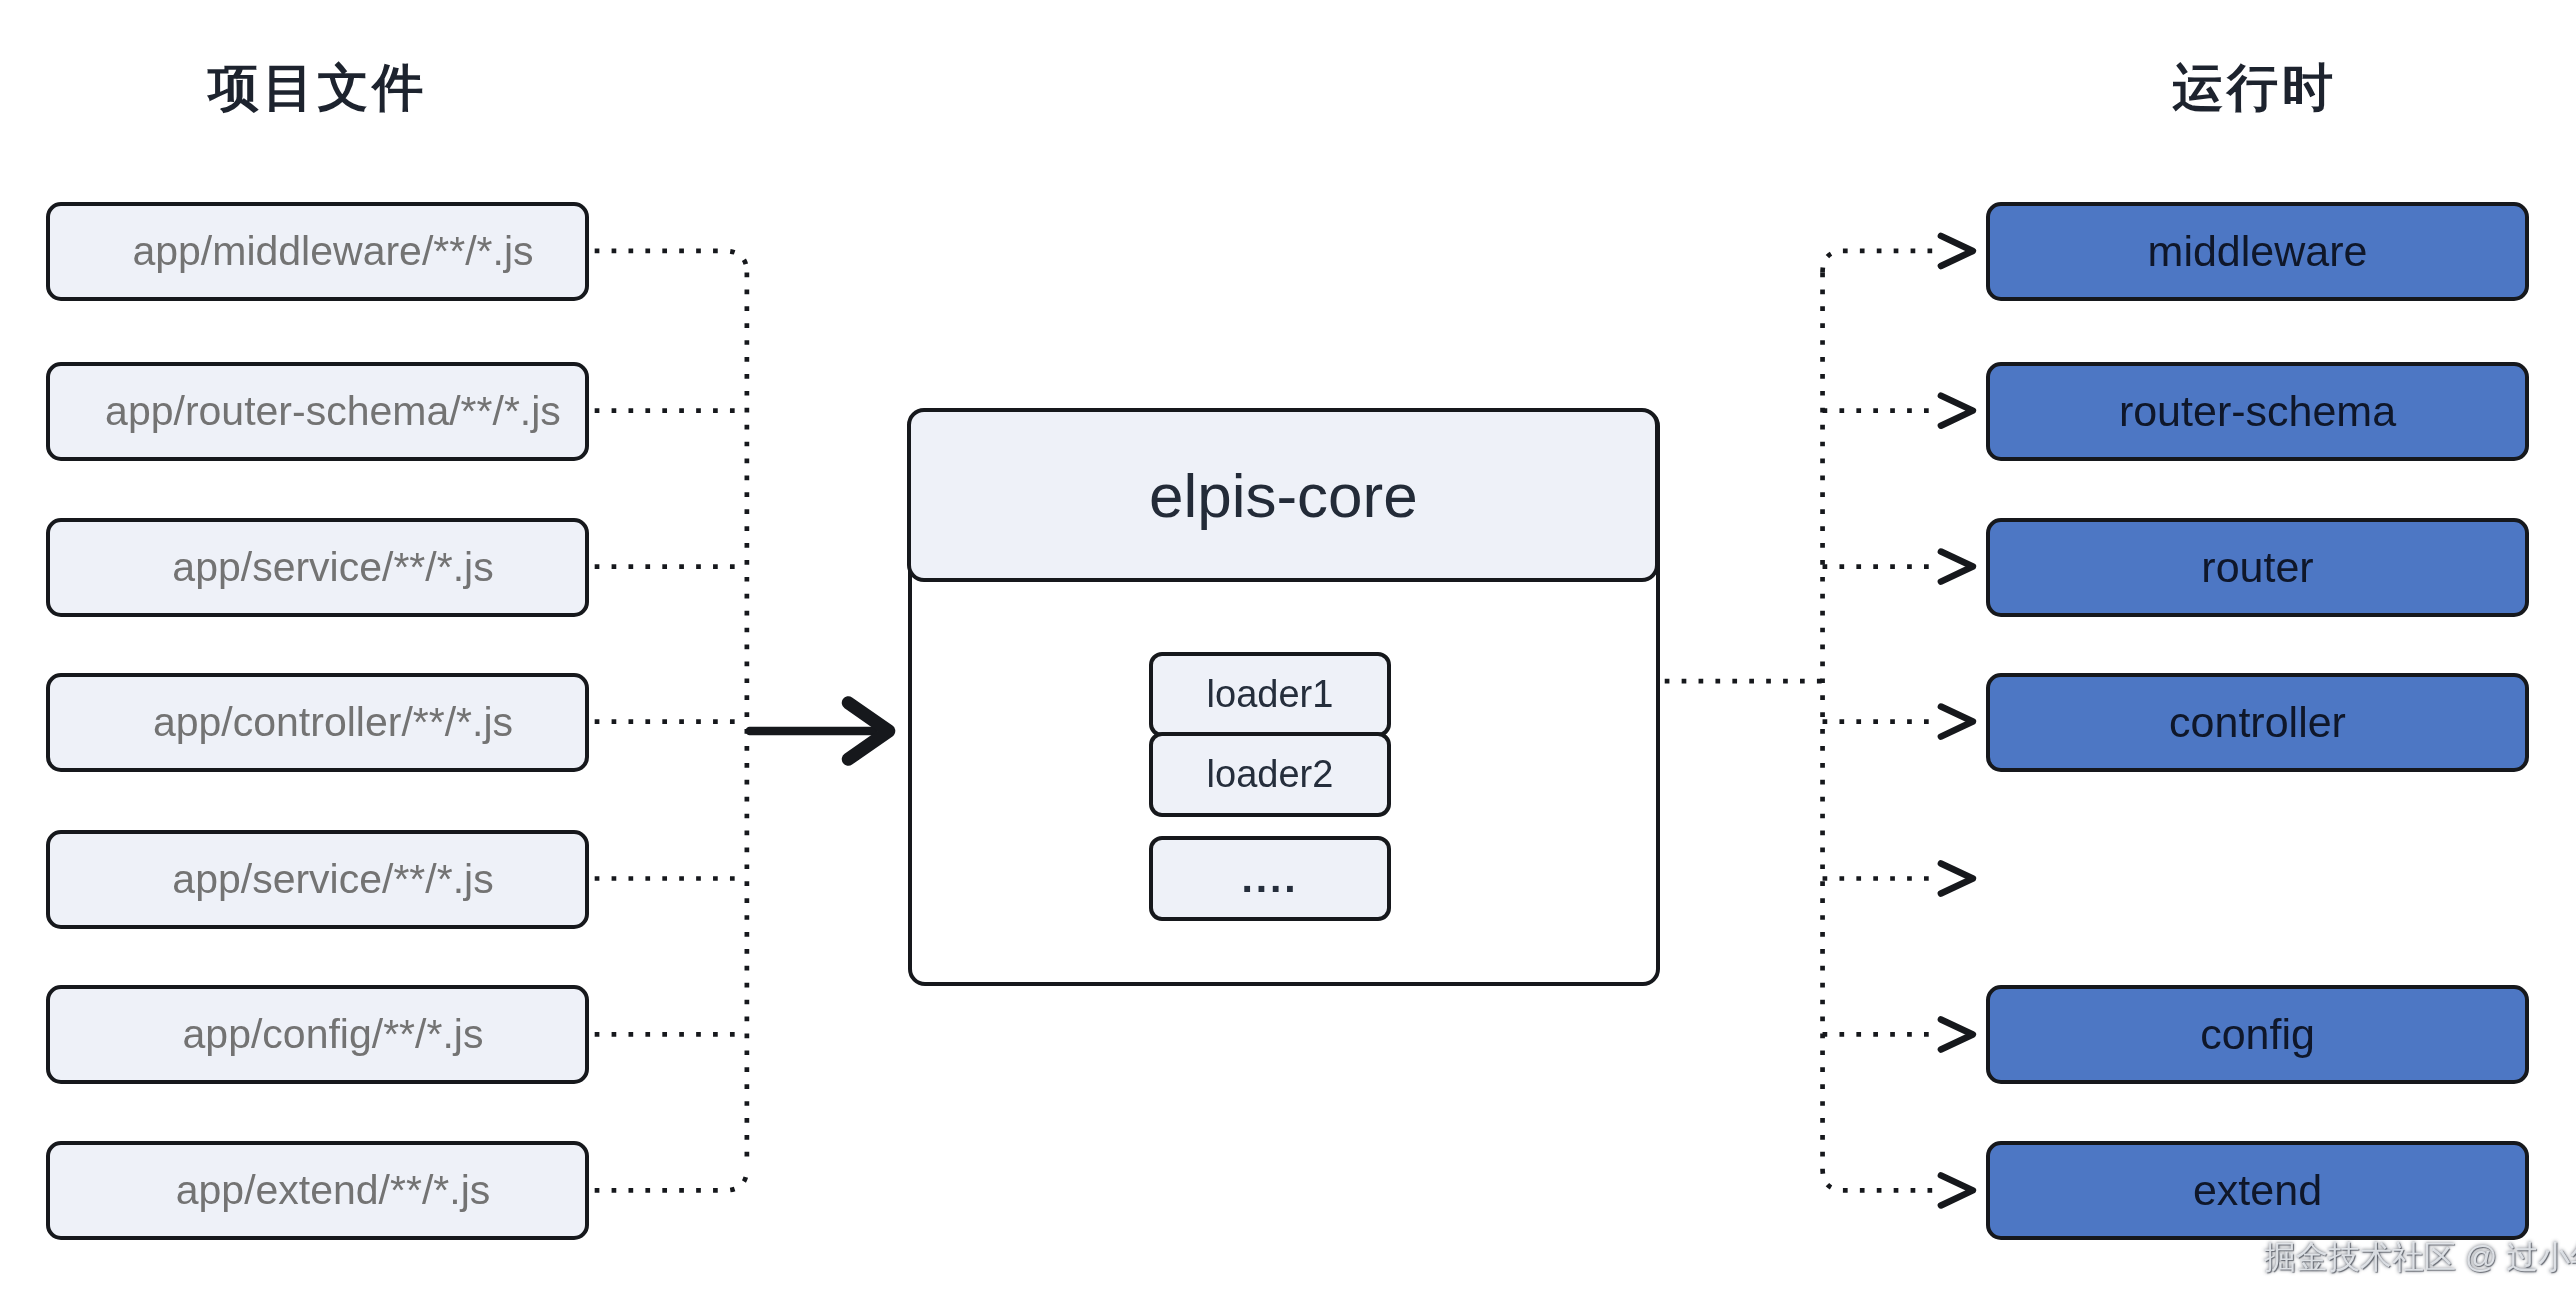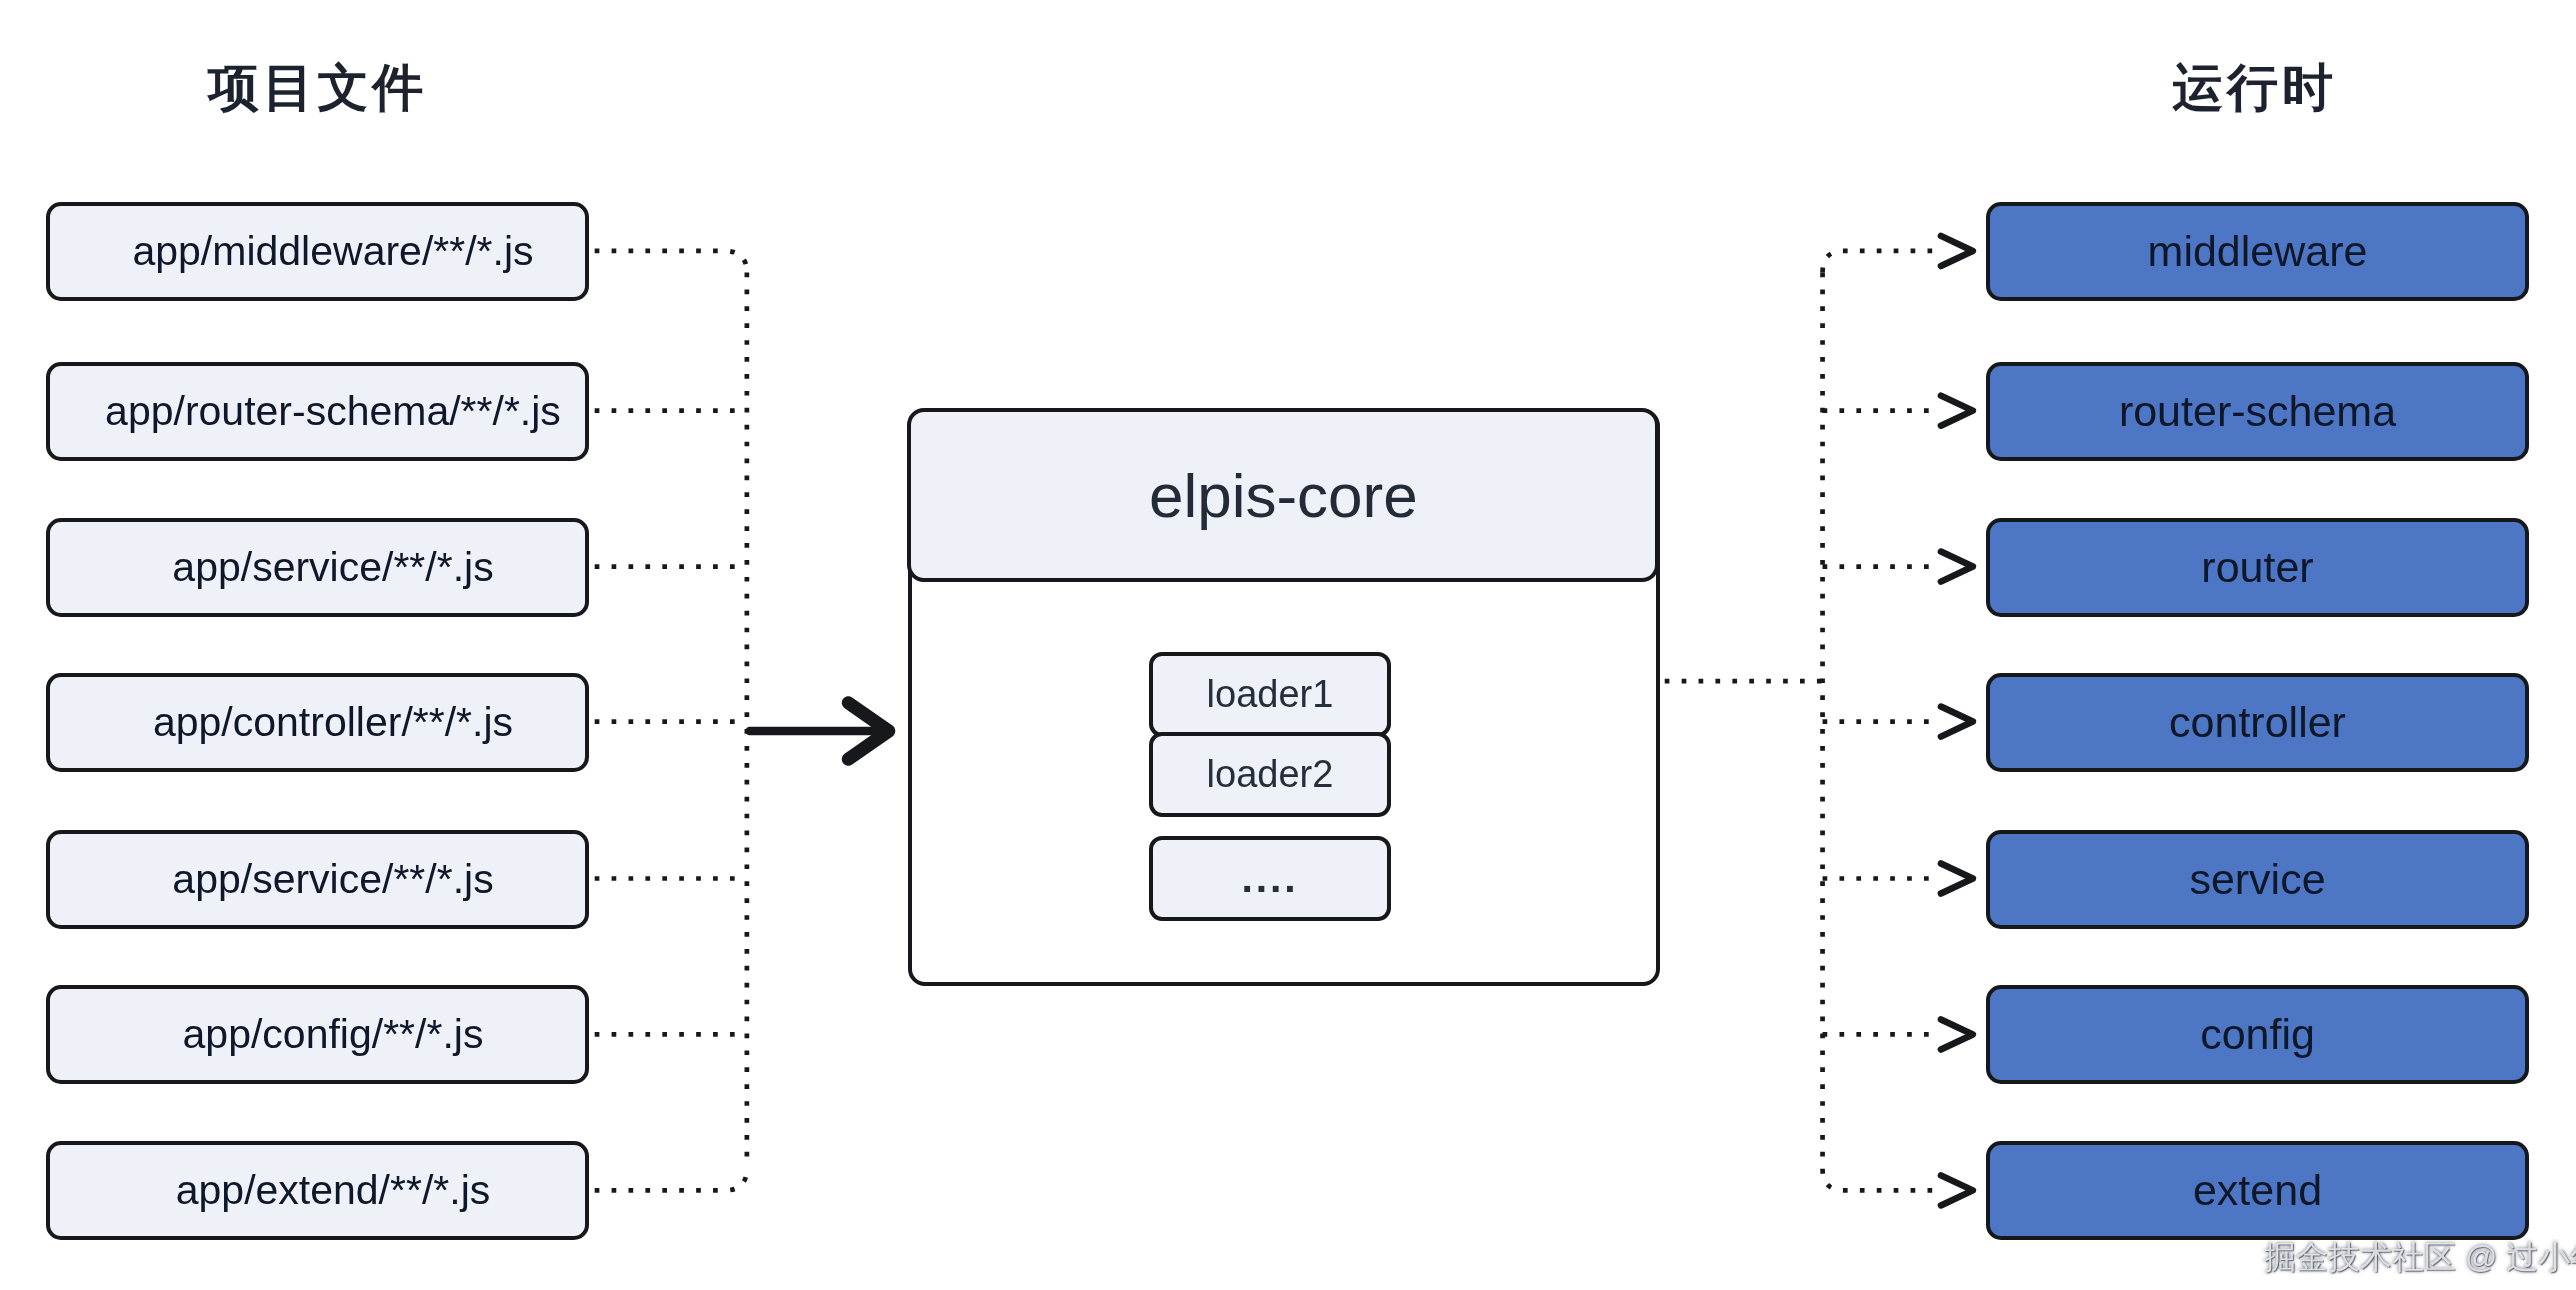--- a/index.html
+++ b/index.html
@@ -16,21 +16,21 @@
     font-size:51px;font-weight:700;color:#1d232e;
     letter-spacing:3.8px;
   }
   .col-title.left{left:92px;}
   .col-title.right{left:2029px;}
   .file-box{
     position:absolute;left:46px;width:543px;height:99px;
     background:#eef1f8;border:4.7px solid #16181c;border-radius:15px;
     box-sizing:border-box;
     display:flex;align-items:center;justify-content:center;
-    font-size:41px;color:#0f172a;padding-left:31px;
+    font-size:41px;color:#737373;padding-left:31px;
   }
   .runtime-box{
     position:absolute;left:1986px;width:543px;height:99px;
     background:#4d77c4;border:4.7px solid #16181c;border-radius:15px;
     box-sizing:border-box;
     display:flex;align-items:center;justify-content:center;
     font-size:43px;color:#0f172a;
   }
   .core{
     position:absolute;left:908px;top:409px;width:752px;height:577px;
@@ -123,20 +123,19 @@
     <div class="core-header">elpis-core</div>
     <div class="loader-box loader-1">loader1</div>
     <div class="loader-box loader-2">loader2</div>
     <div class="loader-box loader-dots">....</div>
   </div>
 
   <div class="runtime-box" style="top:202px">middleware</div>
   <div class="runtime-box" style="top:362px">router-schema</div>
   <div class="runtime-box" style="top:518px">router</div>
   <div class="runtime-box" style="top:673px">controller</div>
-  <div class="runtime-box" style="top:830px">service</div>
   <div class="runtime-box" style="top:985px">config</div>
   <div class="runtime-box" style="top:1141px">extend</div>
 
   <div class="watermark">掘金技术社区 @ 过小年</div>
 
 </div>
 
 
 </body></html>

